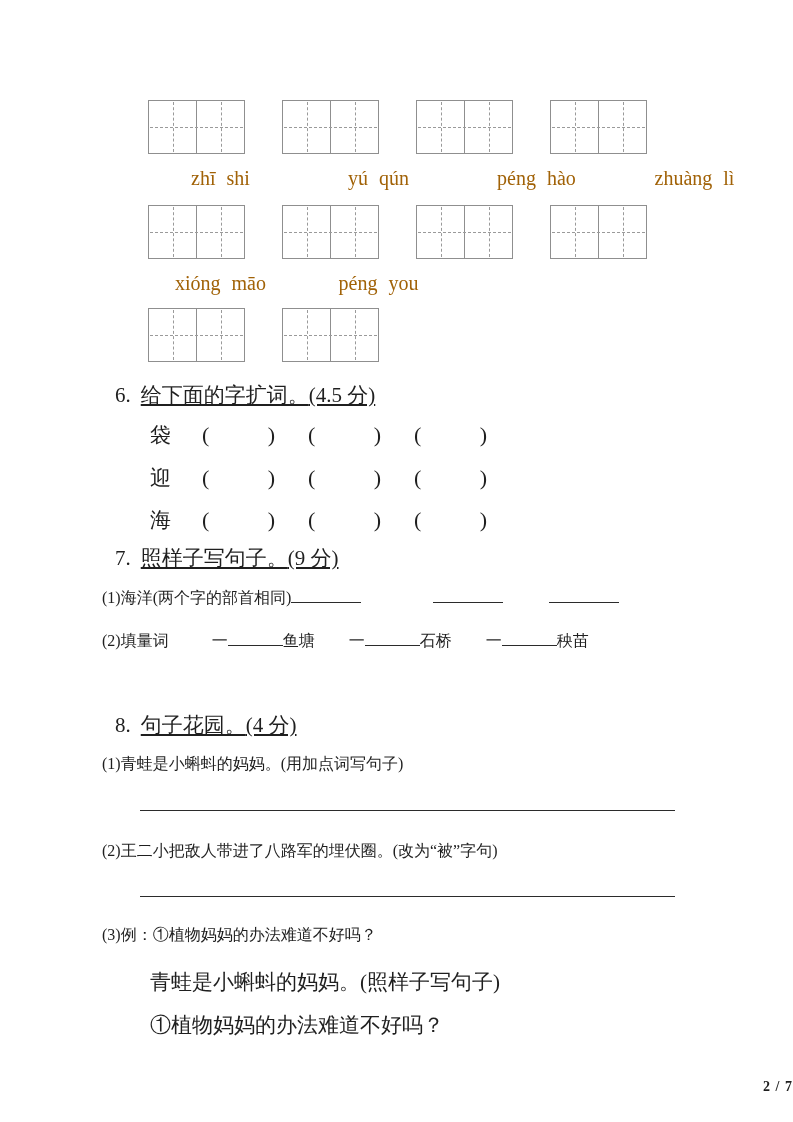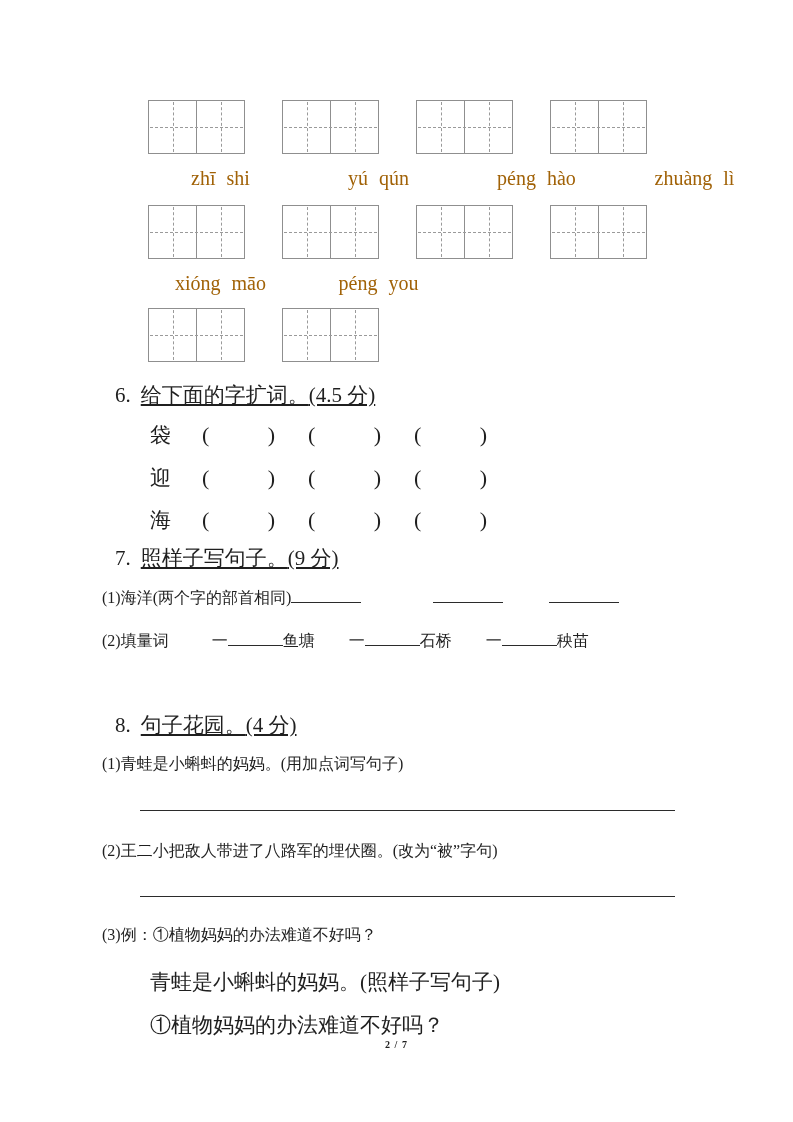--- a/index.html
+++ b/index.html
@@ -53,22 +53,22 @@
   }
   .w70 { width:70px; } .w55 { width:55px; } .w90 { width:90px; }
   .mw-group { display:inline-flex; align-items:baseline; }
   
   .answer-line {
     position:absolute; left:140px; width:535px; height:0;
     border-top:1px solid #2b2b2b;
   }
   
   .footer {
-    position:absolute; left:0; width:100%; text-align:center;
-    font-size:10px; font-weight:bold; letter-spacing:1px;
+    position:absolute; left:0; width:100%; text-align:right;
+    font-size:14px; font-weight:bold; letter-spacing:1px;margin-top:40px;
   }
 </style>
 </head>
 <body>
 
 <div class="page">
 
   <div class="grid-row" style="top:100px">
     <div class="tian-box">
         <span class="cell"></span>

